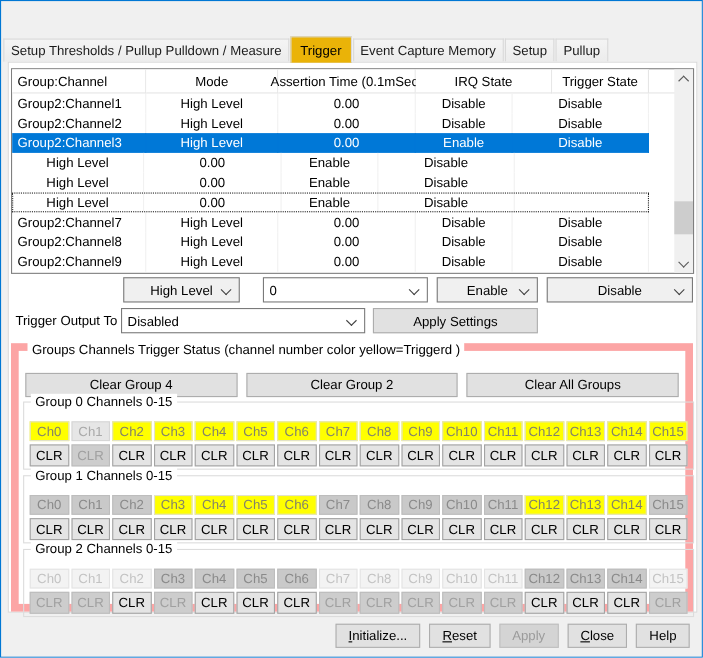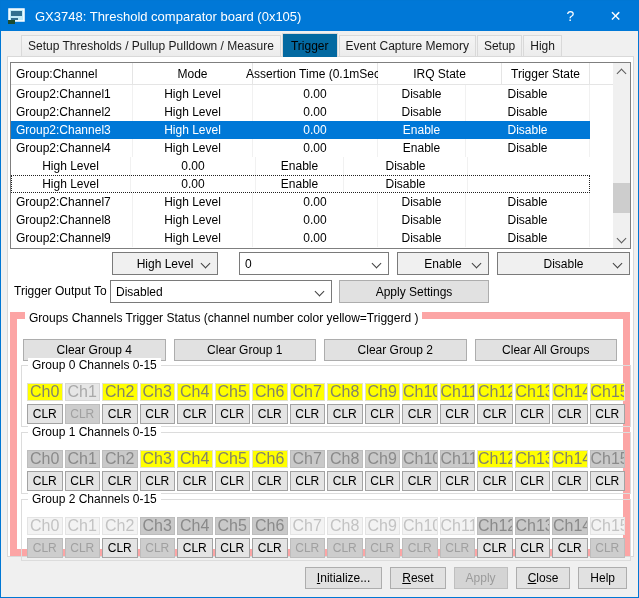--- a/index.html
+++ b/index.html
@@ -6,23 +6,23 @@
   body{width:639px;height:598px;font-family:"Liberation Sans",sans-serif;-webkit-font-smoothing:antialiased;}
   .window{position:relative;width:639px;height:598px;box-sizing:border-box;border:1px solid #0077d4;background:#f0f0f0;overflow:hidden;}
 
   
   .titlebar{position:absolute;top:0;left:0;right:0;height:30px;background:#0078d7;display:flex;align-items:center;color:#fff;}
   .tb-icon{width:20px;height:18px;margin-left:7px;flex:0 0 auto;}
   .tb-title{font-size:13px;margin-left:7px;flex:1;white-space:nowrap;overflow:hidden;}
   .tb-btn{width:45px;height:30px;line-height:30px;text-align:center;font-size:14px;}
 
   
-  .tabstrip{position:absolute;top:31px;left:20px;right:6px;height:24px;display:flex;align-items:flex-end;}
+  .tabstrip{position:absolute;top:31px;left:2px;right:6px;height:24px;display:flex;align-items:flex-end;}
   .tab{font-size:12px;padding:3px 6px 3px;background:linear-gradient(#f4f4f4,#ececec);border:1px solid #d9d9d9;border-bottom:none;margin-right:1px;white-space:nowrap;color:#1a1a1a;}
-  .tab.active{background:#0369a1;padding:5px 8px 4px;position:relative;z-index:3;margin-bottom:-1px;color:#000;}
+  .tab.active{background:#eab308;padding:5px 8px 4px;position:relative;z-index:3;margin-bottom:-1px;color:#000;}
 
   
   .page{position:absolute;top:55px;left:6px;width:627px;height:501px;background:#fff;border:1px solid #d9d9d9;box-sizing:border-box;z-index:1;}
 
   
   .lv{position:absolute;left:2px;top:5px;width:621px;height:187px;border:1px solid #7f7f7f;box-sizing:border-box;background:#fff;overflow:hidden;}
   .lv-header{display:flex;height:22px;}
   .hcell{font-size:12px;display:flex;align-items:center;justify-content:center;border-right:1px solid #e5e5e5;border-bottom:1px solid #e5e5e5;box-sizing:border-box;background:#fff;white-space:nowrap;}
   .hcell.left{justify-content:flex-start;padding-left:5px;}
   .hfill{flex:1;border-bottom:1px solid #e5e5e5;}
@@ -50,57 +50,46 @@
 
   
   .gbox{position:absolute;border:7px solid #fca5a5;box-sizing:border-box;}
   .gbox-label{position:absolute;top:-8px;left:8px;background:#fff;padding:0 4px;font-size:12px;color:#000;white-space:nowrap;}
   .clear-row{position:absolute;top:20px;left:6px;right:6px;display:flex;gap:8px;}
   .clearbtn{flex:1;height:22px;box-sizing:border-box;border:1px solid #adadad;background:#e1e1e1;font-size:12px;display:flex;align-items:center;justify-content:center;}
   .subbox{position:absolute;left:4px;width:610px;height:62px;border:1px solid #dcdcdc;box-sizing:border-box;}
   .subbox .gbox-label{left:6px;top:-8px;}
   .ch-row{position:absolute;left:5px;right:5px;top:17px;height:18px;display:flex;gap:2px;}
   .clr-row{position:absolute;left:5px;right:5px;top:38px;height:20px;display:flex;gap:2px;}
-  .ch{flex:1;font-size:16px;text-align:center;line-height:16px;border:1px solid #d9d9d9;box-sizing:border-box;white-space:nowrap;overflow:hidden;}
+  .ch{flex:1;font-size:12px;text-align:center;line-height:16px;border:1px solid #d9d9d9;box-sizing:border-box;white-space:nowrap;overflow:hidden;}
   .ch.yellow{background:#ffff00;color:#83836a;border-color:#e2e2c8;}
   .ch.mid{background:#e6e6e6;color:#a9a9a9;border-color:#d6d6d6;}
   .ch.dark{background:#c9c9c9;color:#8a8a8a;border-color:#bdbdbd;}
   .ch.light{background:#f3f3f3;color:#c3c3c3;border-color:#e4e4e4;}
   .clrbtn{flex:1;font-size:12px;text-align:center;line-height:18px;background:#e4e4e4;border:1px solid #a3a3a3;box-sizing:border-box;color:#000;}
   .clrbtn.off{background:#cdcdcd;border-color:#bdbdbd;color:#a0a0a0;}
 
   
   .footer{position:absolute;top:566px;right:11px;display:flex;gap:8px;}
   .fbtn{height:22px;box-sizing:border-box;padding:0 11px;border:1px solid #adadad;background:#e1e1e1;font-size:12px;display:flex;align-items:center;justify-content:center;white-space:nowrap;}
   .fbtn.disabled{background:#d4d4d4;border-color:#bfbfbf;color:#9b9b9b;}
   u{text-decoration:underline;}
 </style>
 </head>
 <body>
 
 <div class="window">
 
-  <div class="titlebar">
-    <svg class="tb-icon" viewBox="0 0 20 18">
-      <rect x="1" y="2" width="15" height="12" fill="#bfeaf7" stroke="#ffffff" stroke-width="1.5"></rect>
-      <rect x="3" y="4" width="11" height="5" fill="#2f6f8f"></rect>
-      <rect x="3" y="11" width="7" height="2" fill="#2f6f8f"></rect>
-      <rect x="0" y="13" width="7" height="4" fill="#1b4b30"></rect>
-    </svg>
-    <span class="tb-title">GX3748: Threshold comparator board (0x105)</span>
-    <span class="tb-btn">?</span>
-    <span class="tb-btn">✕</span>
-  </div>
 
   <div class="tabstrip" id="tabstrip">
       <div class="tab">Setup Thresholds / Pullup Pulldown / Measure</div>
       <div class="tab active">Trigger</div>
       <div class="tab">Event Capture Memory</div>
       <div class="tab">Setup</div>
-      <div class="tab">High</div>
+      <div class="tab">Pullup</div>
     </div>
 
   <div class="page">
 
     <div class="lv">
       <div class="lv-header" id="lv-header">
           <div class="hcell left" style="width: 122px;">Group:Channel</div>
           <div class="hcell" style="width: 120px;">Mode</div>
           <div class="hcell" style="width: 125px;">Assertion Time (0.1mSec)</div>
           <div class="hcell" style="width: 124px;">IRQ State</div>
@@ -123,21 +112,20 @@
             <div class="cell" style="width: 124px;">Disable</div>
           </div>
           <div class="lvrow selected">
             <div class="cell left" style="width: 122px;">Group2:Channel3</div>
             <div class="cell" style="width: 120px;">High Level</div>
             <div class="cell" style="width: 125px;">0.00</div>
             <div class="cell" style="width: 88px;">Enable</div>
             <div class="cell" style="width: 124px;">Disable</div>
           </div>
           <div class="lvrow">
-            <div class="cell left" style="width: 122px;">Group2:Channel4</div>
             <div class="cell" style="width: 120px;">High Level</div>
             <div class="cell" style="width: 125px;">0.00</div>
             <div class="cell" style="width: 88px;">Enable</div>
             <div class="cell" style="width: 124px;">Disable</div>
           </div>
           <div class="lvrow">
             <div class="cell" style="width: 120px;">High Level</div>
             <div class="cell" style="width: 125px;">0.00</div>
             <div class="cell" style="width: 88px;">Enable</div>
             <div class="cell" style="width: 124px;">Disable</div>
@@ -204,21 +192,20 @@
       <span class="cv"></span>
     </div>
     <div class="pbtn" style="left:331px;top:223px;width:150px;">
       <span>Apply Settings</span>
     </div>
 
     <div class="gbox" style="left:2px;top:255px;width:620px;height:244px;">
       <span class="gbox-label">Groups Channels Trigger Status (channel number color yellow=Triggerd )</span>
       <div class="clear-row" id="clear-row">
           <div class="clearbtn">Clear Group 4</div>
-          <div class="clearbtn">Clear Group 1</div>
           <div class="clearbtn">Clear Group 2</div>
           <div class="clearbtn">Clear All Groups</div>
         </div>
       <div id="groups">
           <div class="subbox" style="top: 46px;">
             <span class="gbox-label">Group 0 Channels 0-15</span>
             <div class="ch-row">
               <div class="ch yellow">Ch0</div>
               <div class="ch mid">Ch1</div>
               <div class="ch yellow">Ch2</div>

